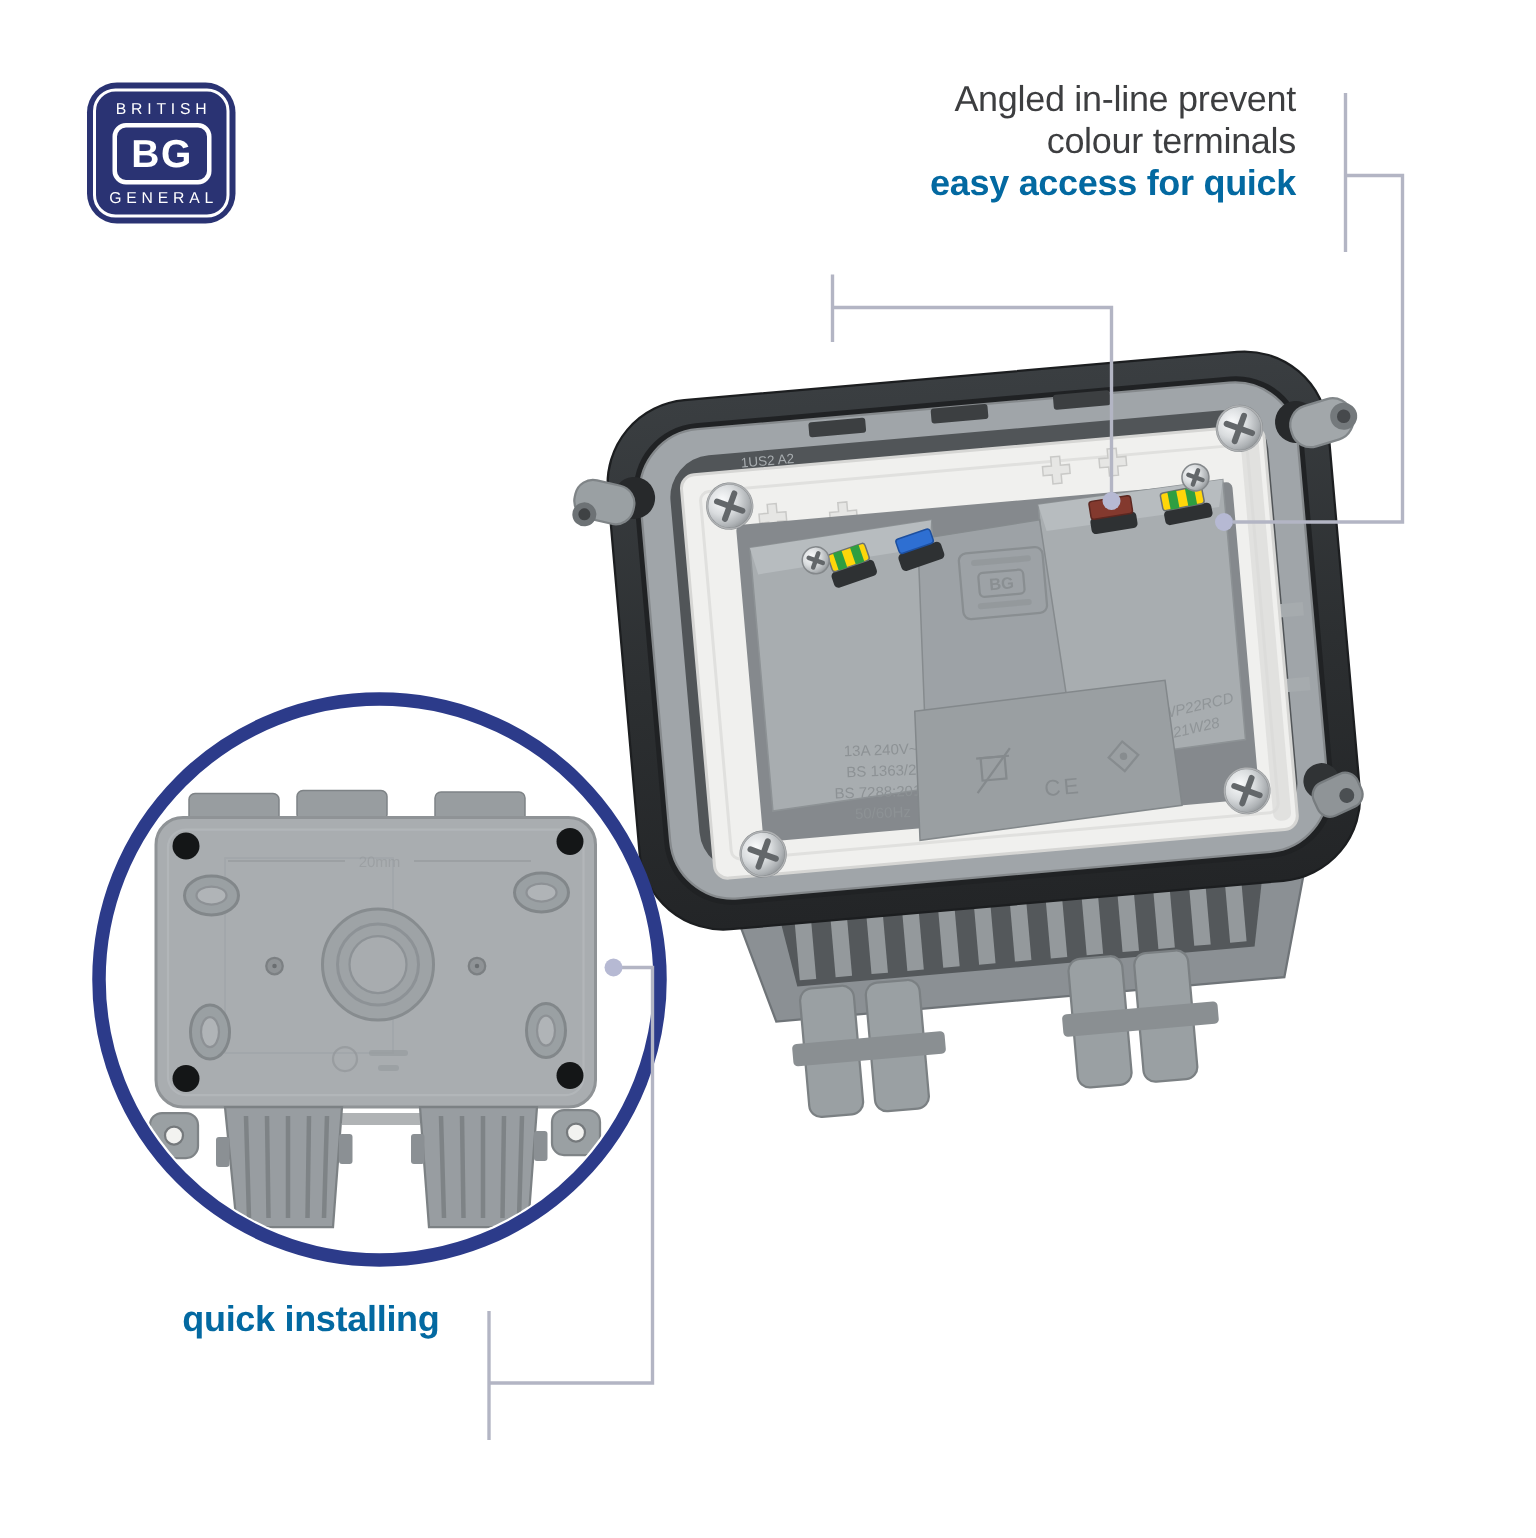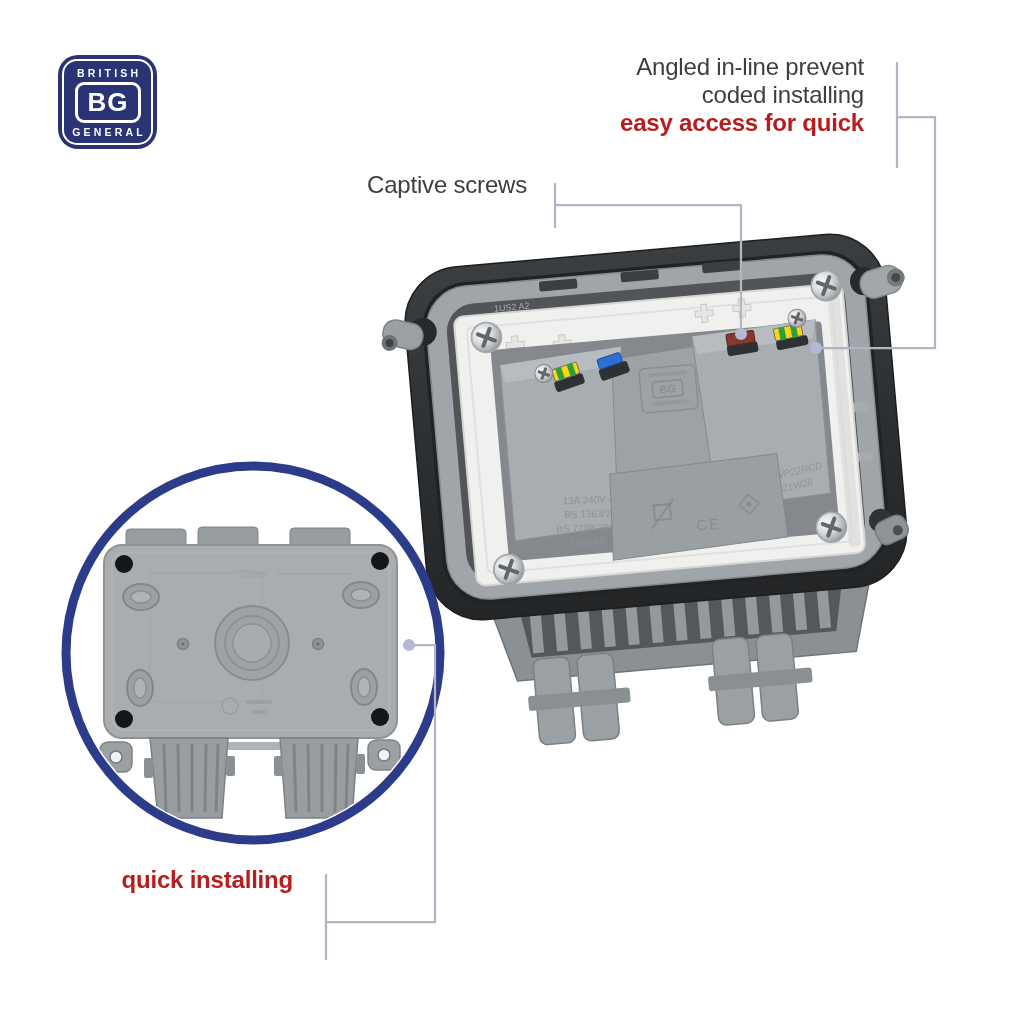--- a/index.html
+++ b/index.html
@@ -4,29 +4,29 @@
 <style>
   html,body{margin:0;padding:0;}
   body{
     width:1024px;height:1025px;background:#ffffff;overflow:hidden;
     font-family:"Liberation Sans",sans-serif;
   }
   .canvas{position:relative;width:1024px;height:1025px;background:#ffffff;}
   .scene{position:absolute;left:0;top:0;}
   
   .note{position:absolute;text-align:right;font-size:24px;line-height:28px;color:#3d3e40;letter-spacing:-0.2px;}
-  .note .bold{color:#b91c1c;font-weight:bold;}
+  .note .bold{color:#0369a1;font-weight:bold;}
   .note-terminals{top:53px;right:160px;}
   .note-screws{top:171px;right:497px;}
   .note-knockouts{top:866px;right:731px;}
   
   .logo{position:absolute;left:58px;top:55px;width:99px;height:94px;background:#2a3373;border-radius:20px;}
   .logo-inner{position:absolute;inset:4px;border:2.5px solid #ffffff;border-radius:15px;
     display:flex;flex-direction:column;align-items:center;justify-content:center;gap:3px;}
-  .logo-top,.logo-bottom{color:#ffffff;font-weight:bold;font-size:10.5px;letter-spacing:3.2px;text-indent:3.2px;white-space:nowrap;}
+  .logo-top,.logo-bottom{color:#ffffff;font-weight:normal;font-size:10.5px;letter-spacing:3.2px;text-indent:3.2px;white-space:nowrap;}
   .logo-bg-box{border:3px solid #ffffff;border-radius:9px;width:60px;height:35px;
     display:flex;align-items:center;justify-content:center;}
   .logo-bg{color:#ffffff;font-weight:bold;font-size:26px;letter-spacing:1px;text-indent:1px;}
 </style>
 </head>
 <body>
 
 <div class="canvas">
 
   <svg class="scene" width="1024" height="1025" viewBox="0 0 1024 1025">
@@ -308,25 +308,24 @@
       <div class="logo-top">BRITISH</div>
       <div class="logo-bg-box">
         <span class="logo-bg">BG</span>
       </div>
       <div class="logo-bottom">GENERAL</div>
     </div>
   </div>
 
   <div class="note note-terminals">
     <div>Angled in-line prevent</div>
-    <div>coded installing</div>
+    <div>colour terminals</div>
     <div class="bold">easy access for quick</div>
   </div>
 
   <div class="note note-screws">
-    <div>Captive screws</div>
   </div>
 
   <div class="note note-knockouts">
     <div class="bold">quick installing</div>
   </div>
 
 </div>
 
 </body></html>

